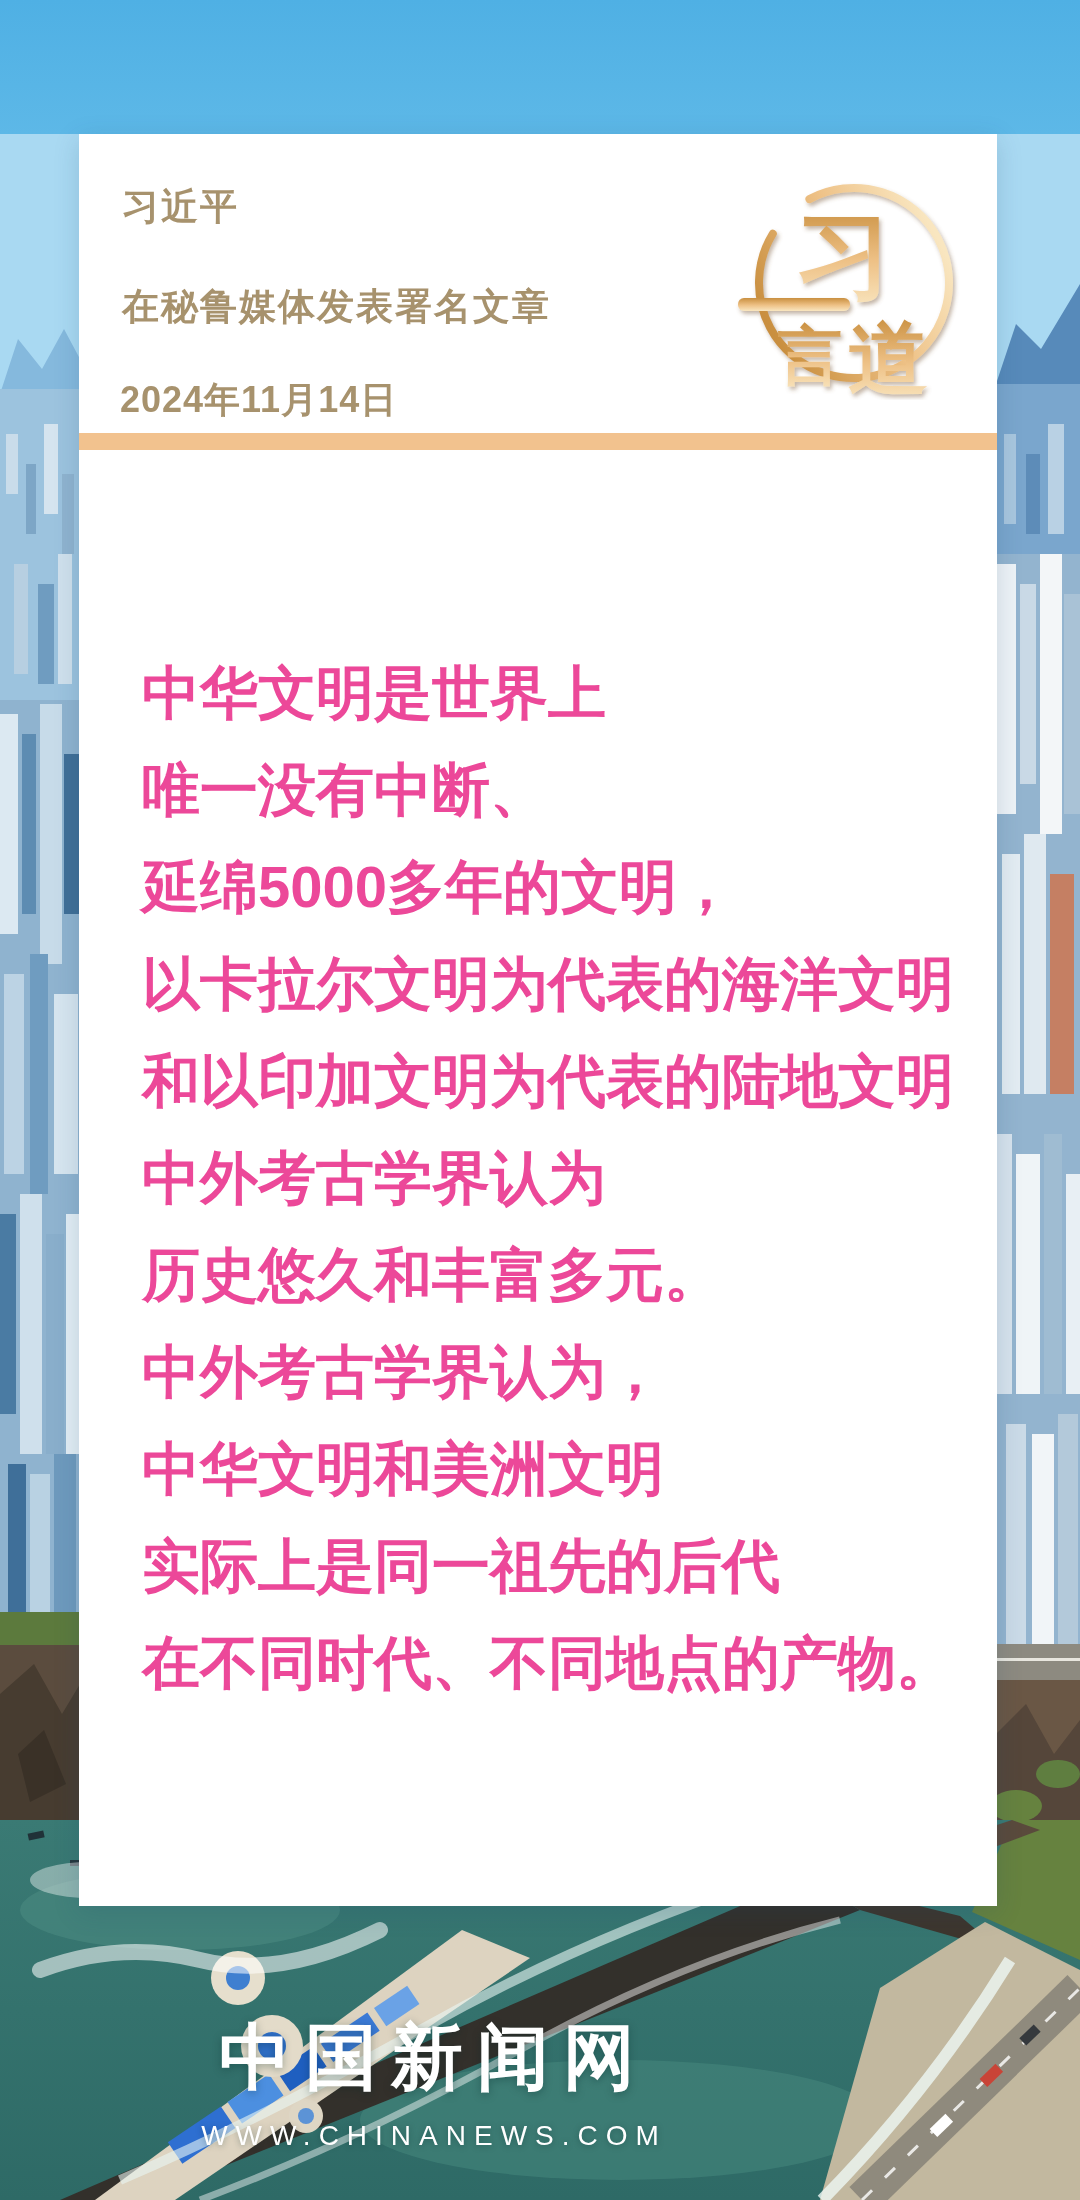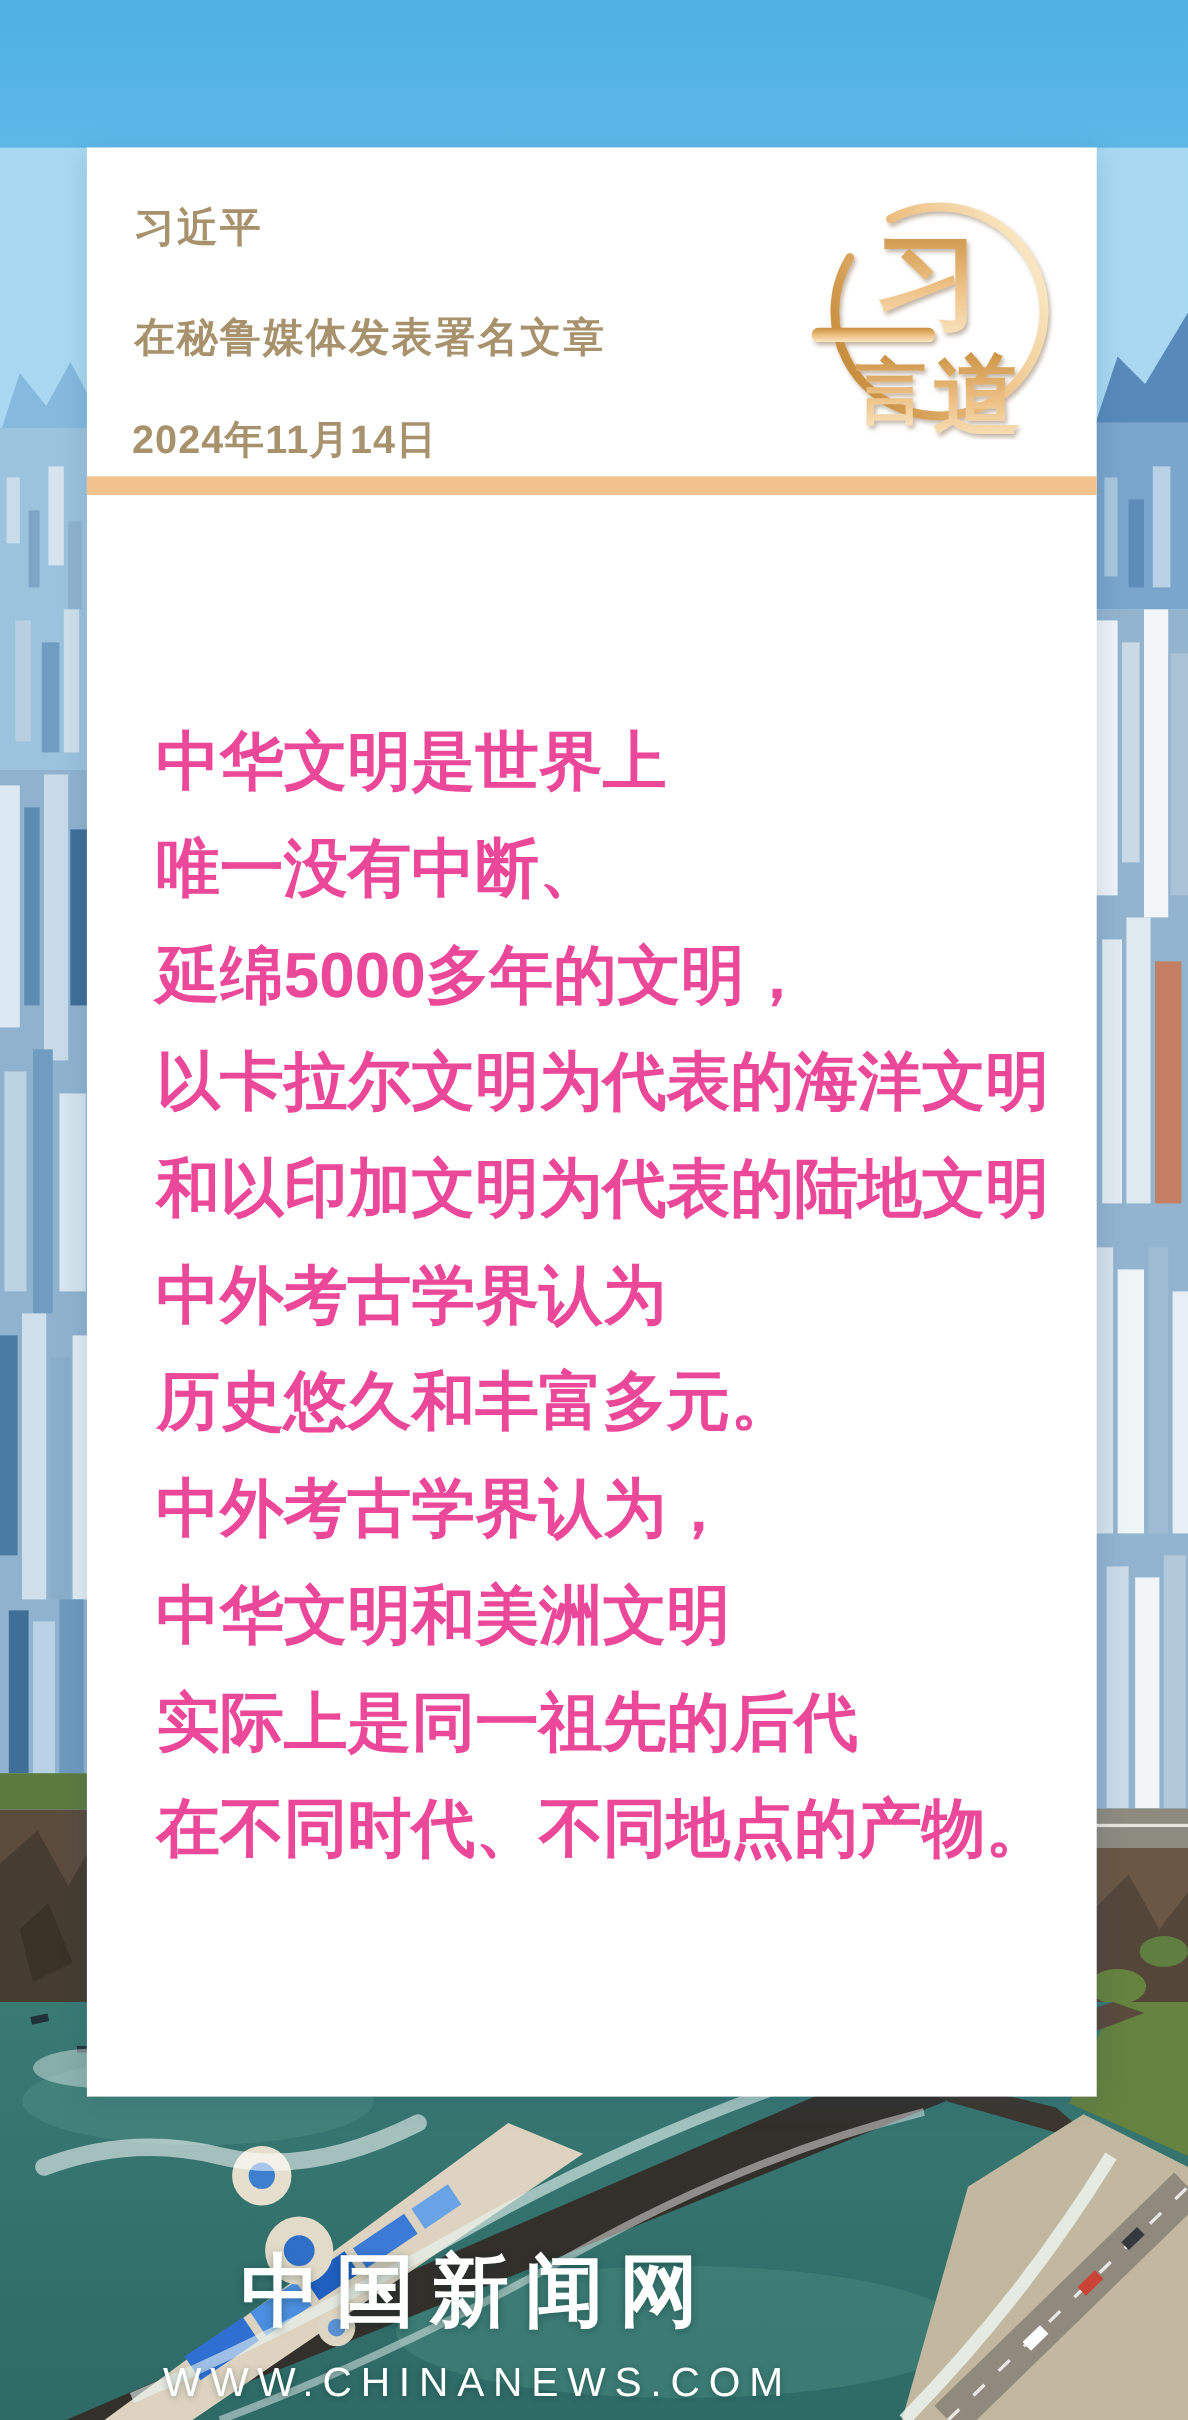--- a/index.html
+++ b/index.html
@@ -36,29 +36,29 @@
     position:absolute;left:63px;top:510px;width:810px;
     color:#ec4899;font-weight:700;font-size:58px;line-height:97px;
     letter-spacing:0px;
   }
   .quote div{white-space:nowrap;}
   
   .seal{position:absolute;left:651px;top:36px;width:245px;height:230px;}
   .seal text{font-family:"Liberation Serif","DejaVu Serif",serif;font-weight:bold;}
   
   .footer{
-    position:absolute;left:0;top:2010px;width:868px;text-align:center;color:#ffffff;margin-top:25px;
+    position:absolute;left:0;top:2010px;width:868px;text-align:center;color:#ffffff;
   }
   .site-name{
     font-size:72px;font-weight:700;letter-spacing:14px;
     font-family:"Liberation Serif","DejaVu Serif",serif;
     text-shadow:0 2px 8px rgba(0,40,40,.35);
   }
   .site-url{
-    margin-top:14px;font-size:37px;font-weight:500;letter-spacing:8px;
+    margin-top:14px;font-size:28px;font-weight:500;letter-spacing:8px;
     text-shadow:0 1px 6px rgba(0,40,40,.35);
   }
 </style>
 </head>
 <body>
 
 <svg id="bg-left" class="layer" viewBox="0 0 80 1696" preserveAspectRatio="none">
   <rect x="0" y="0" width="80" height="1696" fill="#a9d9f2"></rect>
   <polygon points="0,260 18,205 42,235 64,195 80,225 80,300 0,300" fill="#7fb3d9" opacity="0.85"></polygon>
   <rect x="0" y="255" width="80" height="320" fill="#9cc3de"></rect>

